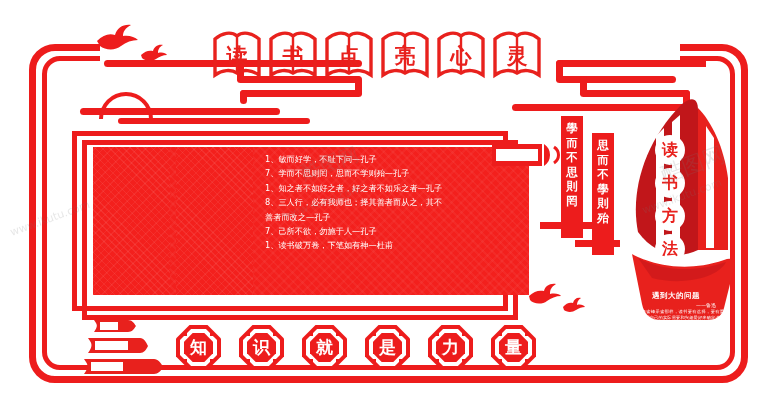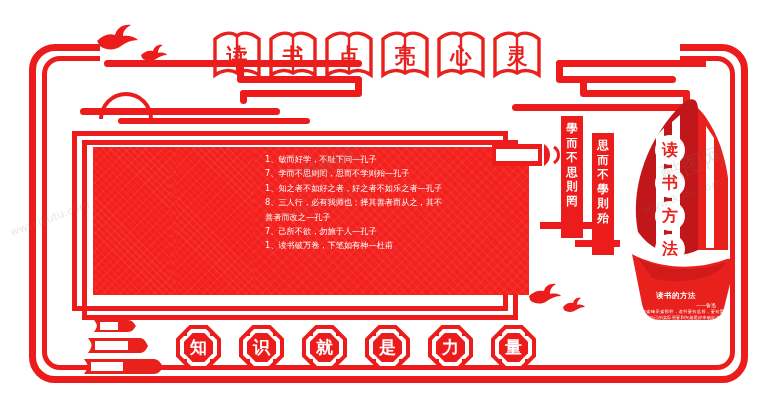--- a/index.html
+++ b/index.html
@@ -230,21 +230,21 @@
   </svg>
 
   <div id="ship-title">
     <div class="circ">读</div>
     <div class="circ">书</div>
     <div class="circ">方</div>
     <div class="circ">法</div>
   </div>
 
   <div id="ship-note">
-    <div class="nt">读书的方法</div>
+    <div class="nt">遇到大的问题</div>
     <div class="na">——鲁迅</div>
     <div class="nb">读书要像蜜蜂采蜜那样，读书要有选择，要有重点，要根据自己的实际需要和兴趣爱好来确定读书的方向，广泛浏览，博采众长，了解全貌，要读懂读通，不能浅尝辄止，一般书籍可略读，专业书籍精读，遇到大的问题，还应做专题研究。</div>
   </div>
 
   <svg class="bird" style="left:528px;top:283px;width:34px;height:24px;z-index:31;" viewBox="0 0 34 24">
     <path d="M1 13 C6 8 11 7 16 8 C17 3 22 0 28 1 C23 4 22 7 22 11 C27 10 32 11 33 13 C28 13 23 15 19 18 C14 22 5 21 2 17 Z" fill="#ed1c1c"></path>
   </svg>
   <svg class="bird" style="left:562px;top:297px;width:24px;height:18px;z-index:31;" viewBox="0 0 24 18">
     <path d="M1 10 C4 6 8 5 11 6 C12 2 15 0 19 1 C16 3 15 5 15 8 C18 7 22 8 23 10 C20 10 17 11 14 13 C10 16 4 15 2 13 Z" fill="#ed1c1c"></path>
   </svg>

